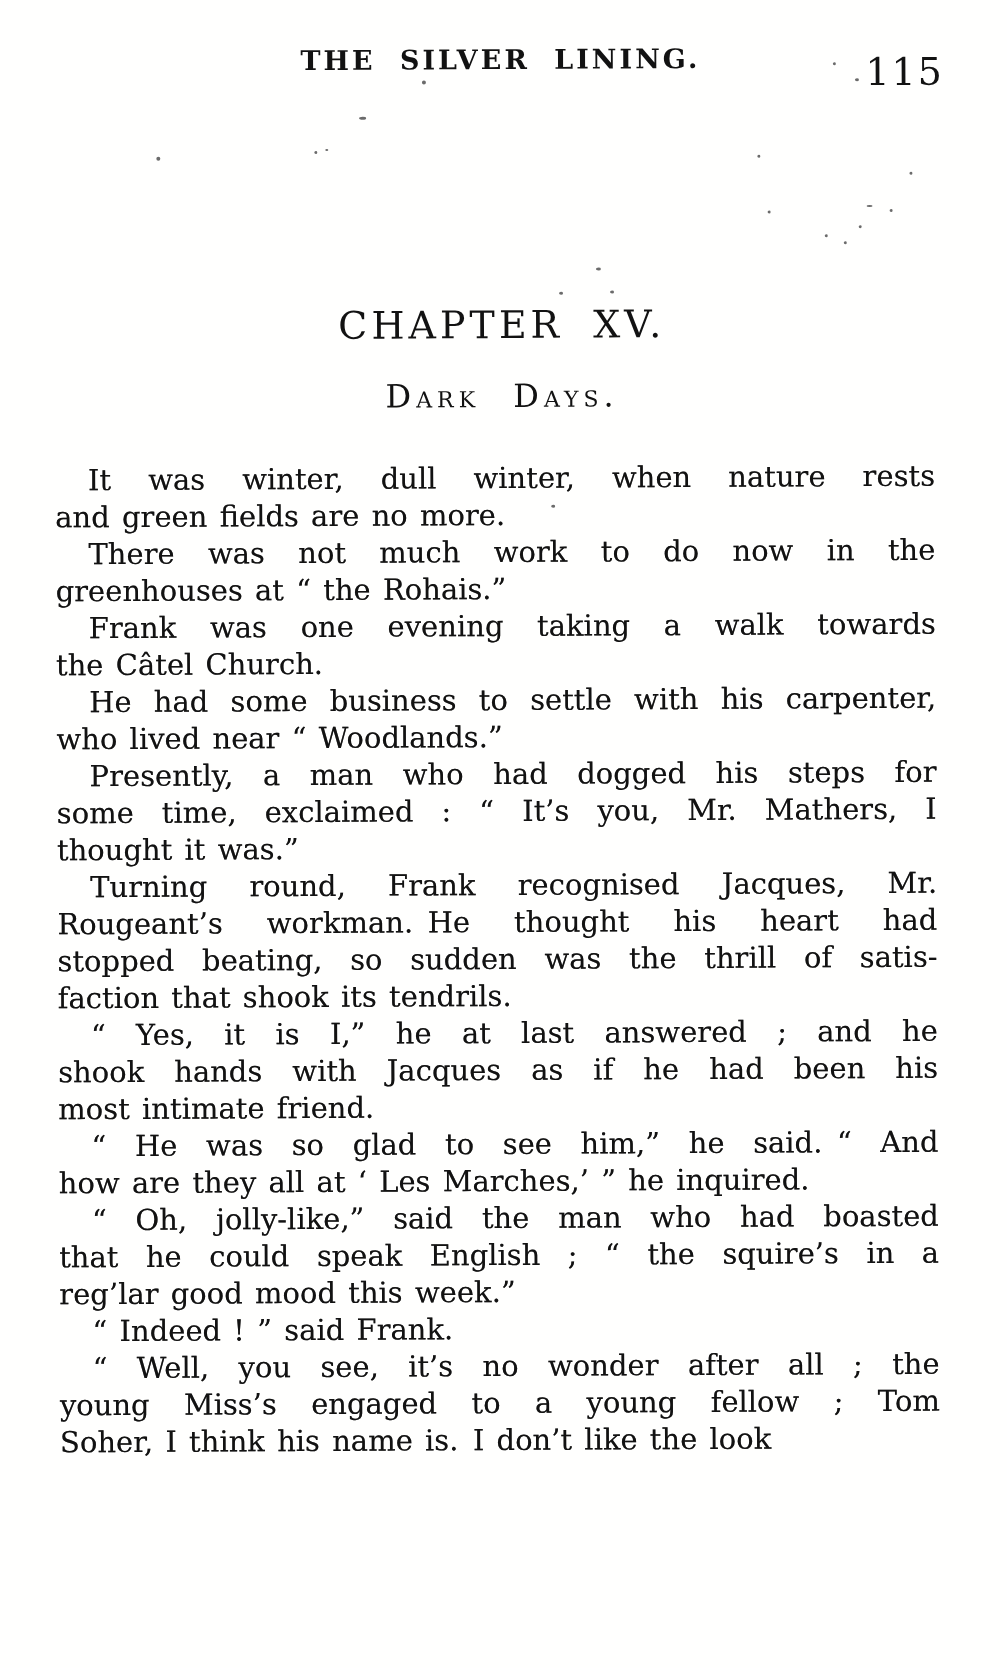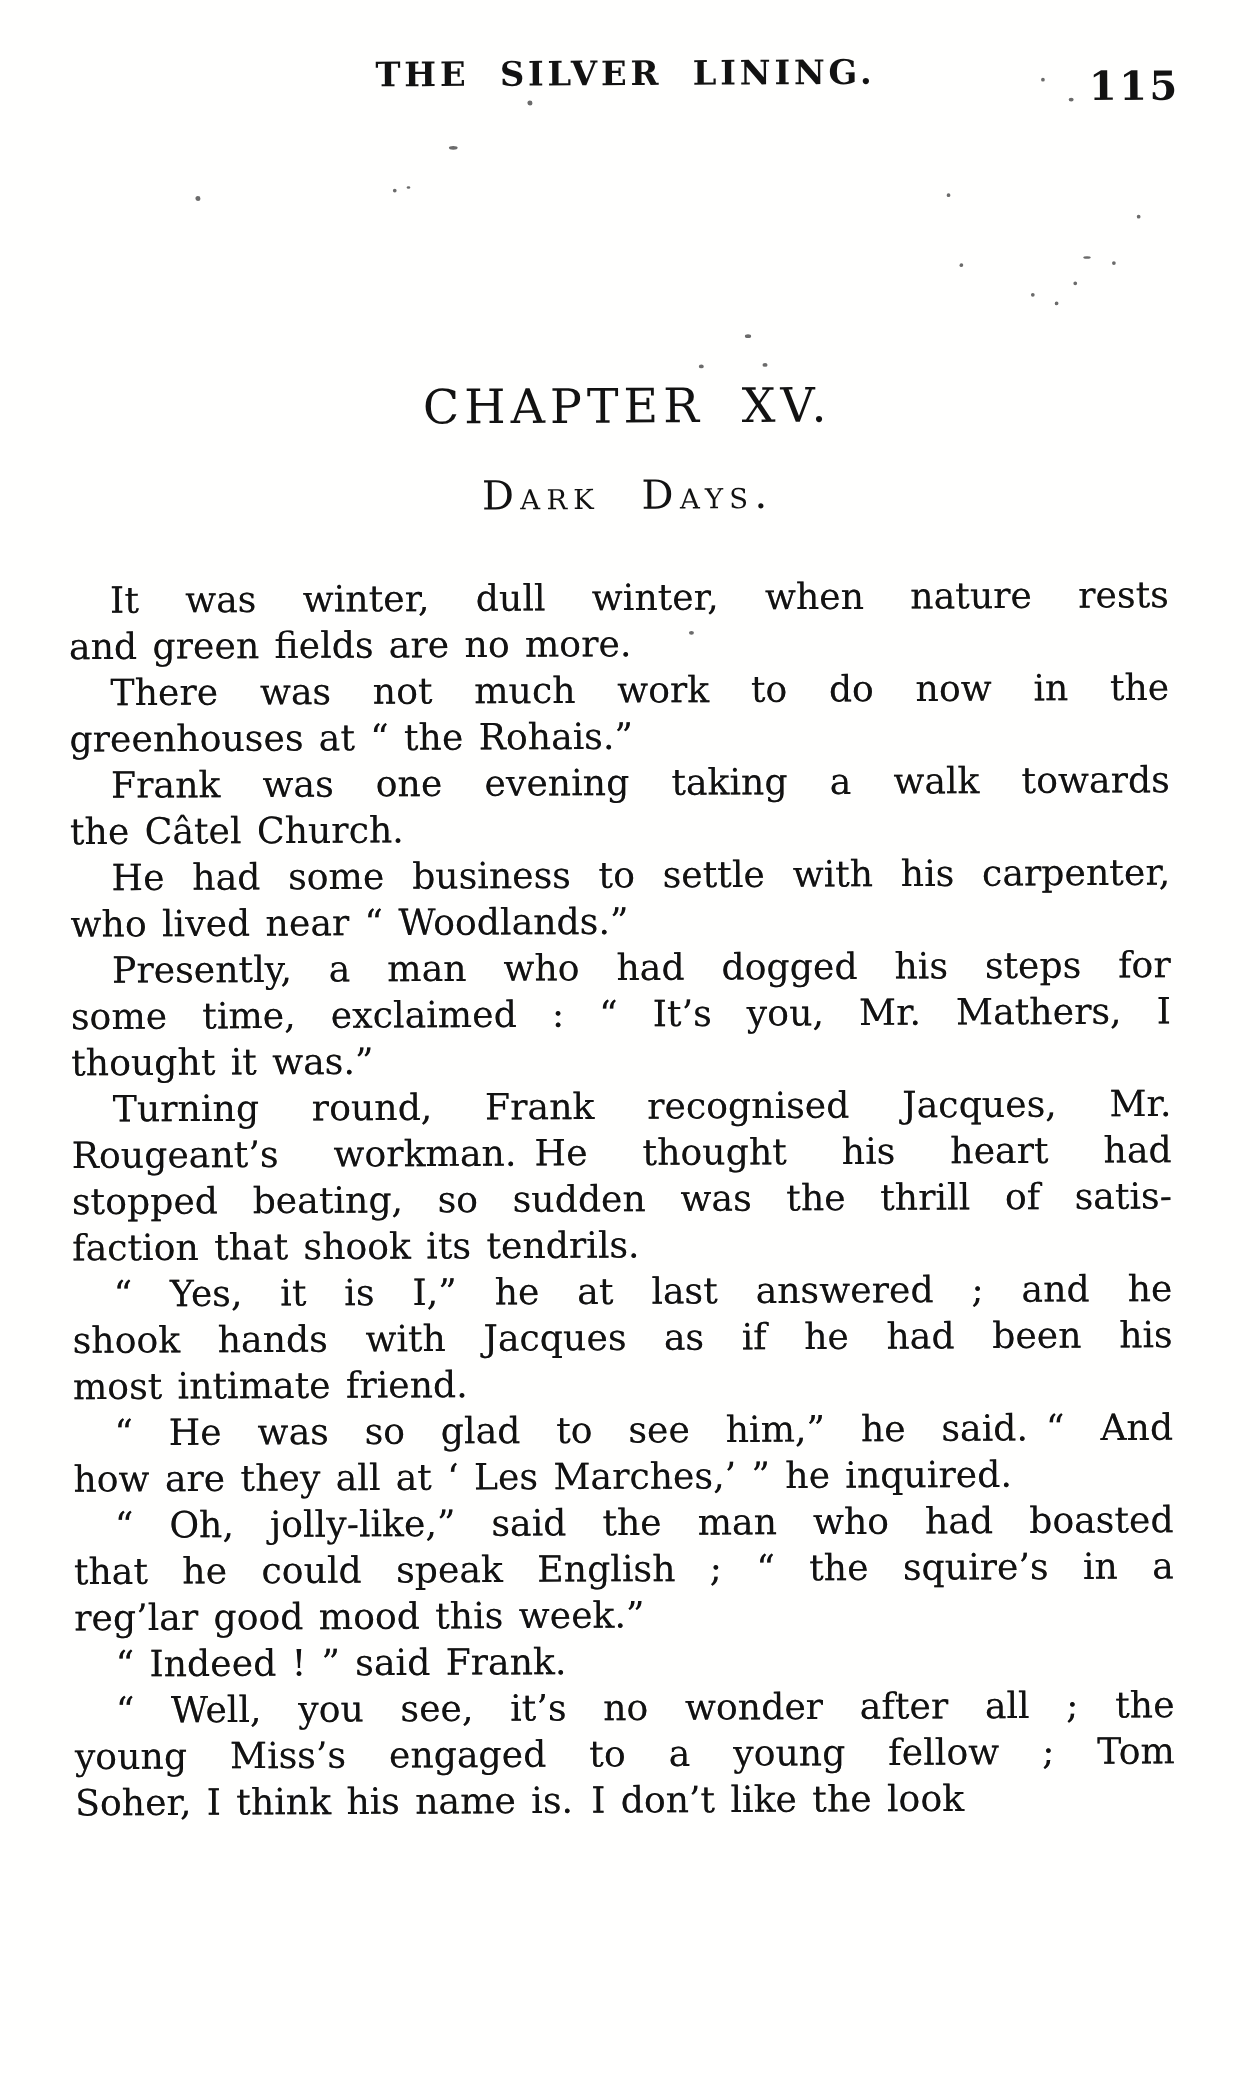--- a/index.html
+++ b/index.html
@@ -38,22 +38,22 @@
     font-size: 27px;
     font-weight: bold;
     letter-spacing: 3px;
     word-spacing: 12px;
     white-space: nowrap;
   }
   .page-number {
     position: absolute;
     right: 60px;
     top: 8px;
-    font-size: 32px;
-    font-weight: bold;
+    font-size: 38px;
+    font-weight: normal;
     letter-spacing: 2px;
   }
   
   .content {
     position: absolute;
     top: 302px;
     left: 0;
     width: 100%;
   }
   .chapter-heading {

